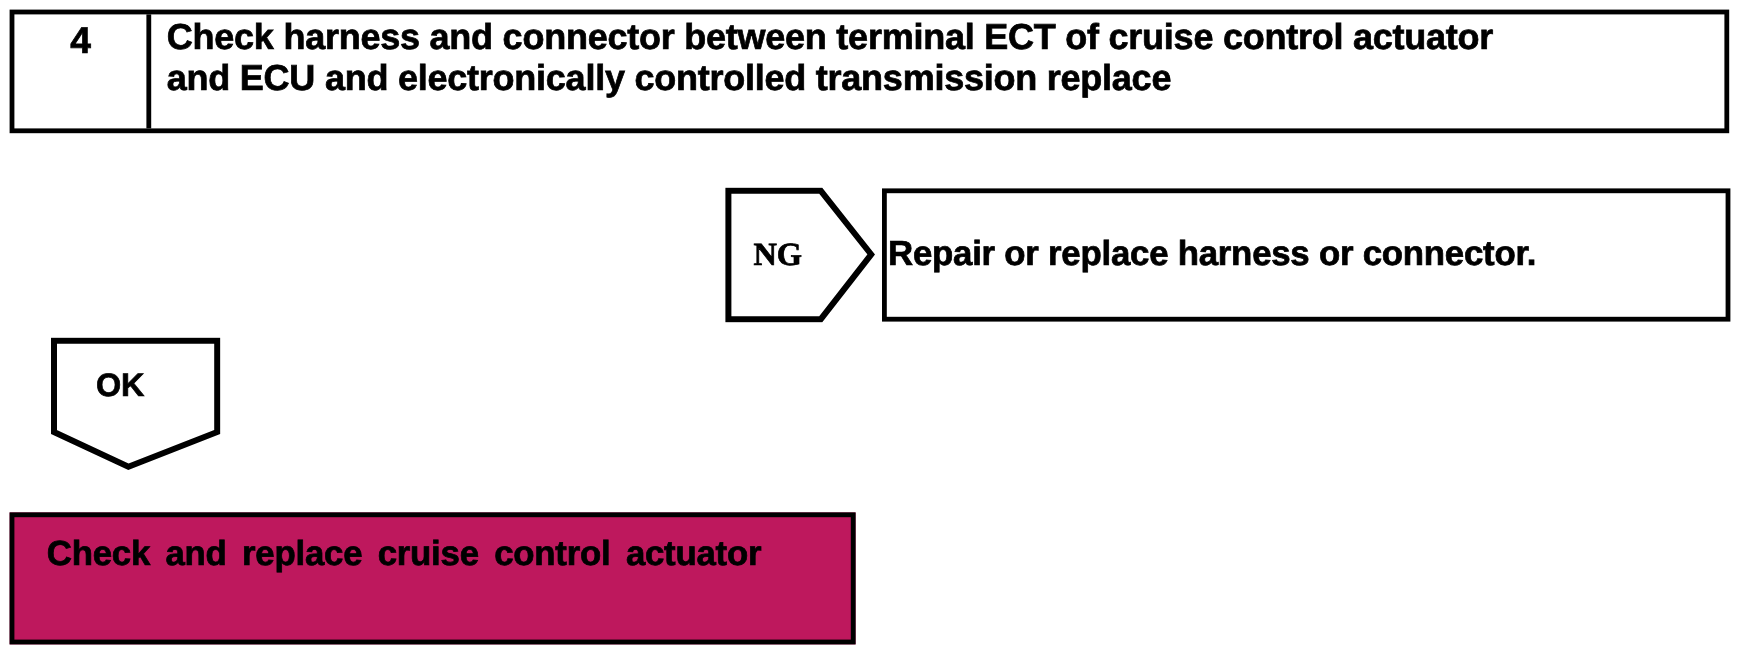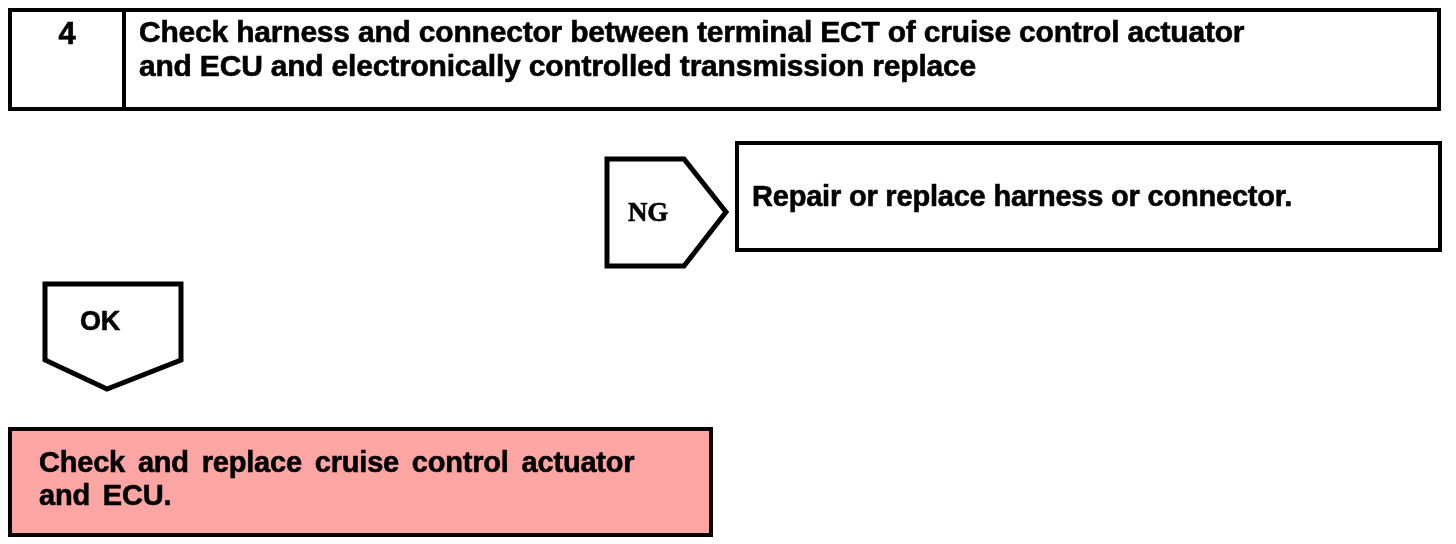--- a/index.html
+++ b/index.html
@@ -62,27 +62,27 @@
     left: 0; top: 0;
     width: 88px; height: 100%;
     display: flex;
     align-items: center;
     justify-content: center;
     font-size: 27px;
     font-family: Liberation Serif, serif;
   }
   .ng-action-box {
     position: absolute;
-    left: 735px; top: 141px;
+    left: 735px; top: 157px;
     width: 707px; height: 111px;
     border: 4px solid #000;
     box-sizing: border-box;
     display: flex;
     align-items: center;
-    padding-left: 13px;
+    padding-left: 1px;
     font-size: 29px;
     background: #fff;
   }
 
   
   .ok-shape {
     position: absolute;
     left: 6px; top: 281px;
     width: 152px; height: 112px; padding-left: 36px;
   }
@@ -99,21 +99,21 @@
   .ok-action-box {
     position: absolute;
     left: 8px; top: 427px;
     width: 705px; height: 110px;
     border: 4px solid #000;
     box-sizing: border-box;
     padding: 15px 0 0 27px;
     font-size: 29px;
     line-height: 33px;
     word-spacing: 5px;
-    background: #fca5a5;
+    background: #be185d;
     white-space: nowrap;
     overflow: hidden;
   }
 </style>
 </head>
 <body>
 
 <div class="page">
 
   <div class="step-box">
@@ -137,16 +137,15 @@
 
   <div class="ok-shape">
     <svg width="142" height="112" viewBox="0 0 142 112">
       <polygon points="3,3 139,3 139,79 65,108 3,79" fill="#ffffff" stroke="#000000" stroke-width="5" stroke-linejoin="miter"></polygon>
     </svg>
     <div class="ok-label txt">OK</div>
   </div>
 
   <div class="ok-action-box">
     <div class="txt">Check and replace cruise control actuator</div>
-    <div class="txt">and ECU.</div>
   </div>
 
 </div>
 
 </body></html>

